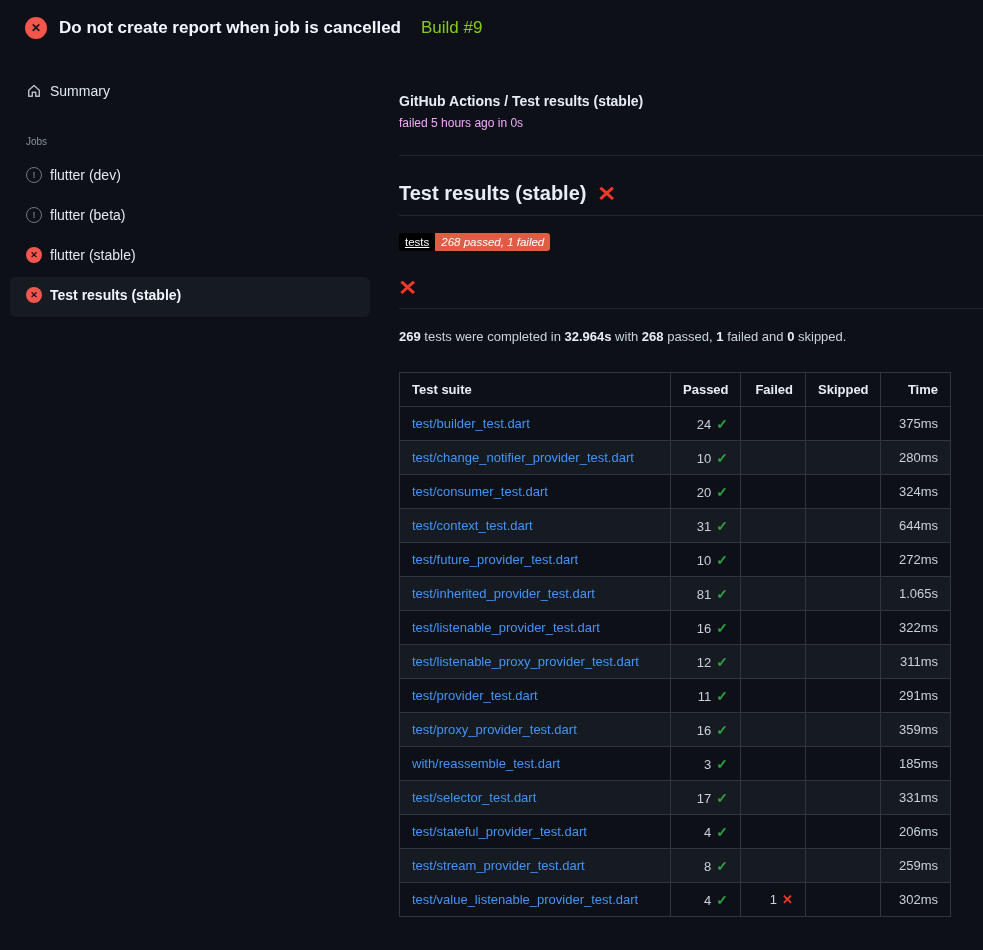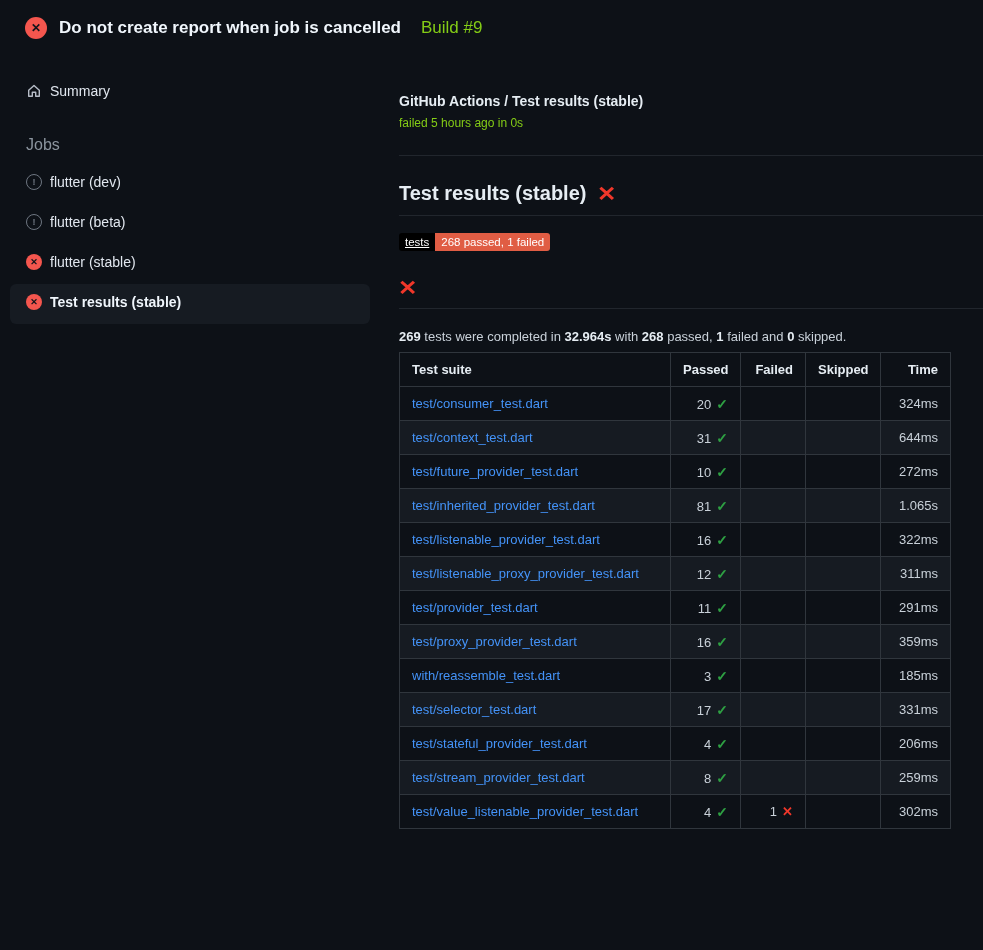--- a/index.html
+++ b/index.html
@@ -31,60 +31,60 @@
 
   
   .side-item {
     display: flex; gap: 8px;
     margin: 0 10px; padding: 10px 16px; border-radius: 6px;
     font-size: 14px; color: #e1e7ef; cursor: pointer; height: 40px;
   }
   .side-item.selected { background: #161b22; }
   .side-item.selected .side-label { font-weight: 700; color: #f0f6fc; }
   .jobs-label {
-    font-size: 16px; color: #8b949e;
+    font-size: 10px; color: #8b949e;
     margin: 23px 0 10px 26px;
   }
   .home-icon { display: inline-flex; width: 16px; height: 16px; flex-shrink: 0; }
   .job-icon {
     width: 16px; height: 16px; border-radius: 50%; flex-shrink: 0;
     display: inline-flex; align-items: center; justify-content: center;
     font-size: 9px; font-weight: 700; line-height: 1;
   }
   .job-icon.neutral { border: 1.5px solid #6e7681; color: #6e7681; }
   .job-icon.failed { background: #f4564e; color: #10141b; }
 
   
   .breadcrumb { font-size: 14px; font-weight: 700; color: #e6edf3; }
-  .status-line { font-size: 12px; color: #84cc16; margin-top: 7px; }
+  .status-line { font-size: 12px; color: #f0abfc; margin-top: 7px; }
   .rule { border: 0; border-top: 1px solid #21262d; margin-top: 25px; }
 
   .section-head {
     display: flex; align-items: center; gap: 12px;
     margin-top: 26px; padding-bottom: 10px;
     border-bottom: 1px solid #21262d;
   }
   .section-title { font-size: 20px; font-weight: 600; color: #e6edf3; }
   .section-title.link { color: #4493f8; }
   .x-mark { color: #f0372a; font-size: 21px; font-weight: 700; line-height: 1; transform: scaleX(1.1); }
 
   .badge {
     display: inline-flex; margin-top: 17px; border-radius: 3px; overflow: hidden;
     font-size: 11.5px; line-height: 18px; color: #ffffff;
   }
   .badge-label { background: #000000; padding: 0 6px; text-decoration: underline; }
-  .badge-value { background: #e05d44; padding: 0 6px; }
+  .badge-value { background: #e05d44; padding: 0 6px; font-style: italic; }
 
   .summary-p { font-size: 13px; margin-top: 20px; color: #c9d1d9; }
   .summary-p .bold { font-weight: 700; color: #e6edf3; margin-top: 32px; }
 
   
   table.results {
     border-collapse: collapse; table-layout: fixed;
-    width: 551px; margin-top: 8px; font-size: 13px;
+    width: 551px; margin-top: 28px; font-size: 13px;
   }
   .results th, .results td {
     border: 1px solid #30363d; padding: 0 12px; height: 34px;
     overflow: hidden; white-space: nowrap;
   }
   .results thead th { font-weight: 700; color: #e6edf3; text-align: left; }
   .results th.num, .results td.num { text-align: right; }
   .results tbody tr:nth-child(even) { background: #161b22; }
   .results a { color: #4493f8; text-decoration: none; cursor: pointer; }
   .check-mark { color: #2ea043; font-weight: 700; margin-left: 5px; font-size: 14px; }
@@ -165,20 +165,34 @@
         <tr>
           <th>Test suite</th>
           <th class="num">Passed</th>
           <th class="num">Failed</th>
           <th class="num">Skipped</th>
           <th class="num">Time</th>
         </tr>
       </thead>
       <tbody>
           <tr>
+            <td class="suite"><a>test/builder_test.dart</a></td>
+            <td class="num"><span>24</span><span class="check-mark">✓</span></td>
+            <td class="num"></td>
+            <td class="num"></td>
+            <td class="num">375ms</td>
+          </tr>
+          <tr>
+            <td class="suite"><a>test/change_notifier_provider_test.dart</a></td>
+            <td class="num"><span>10</span><span class="check-mark">✓</span></td>
+            <td class="num"></td>
+            <td class="num"></td>
+            <td class="num">280ms</td>
+          </tr>
+          <tr>
             <td class="suite"><a>test/consumer_test.dart</a></td>
             <td class="num"><span>20</span><span class="check-mark">✓</span></td>
             <td class="num"></td>
             <td class="num"></td>
             <td class="num">324ms</td>
           </tr>
           <tr>
             <td class="suite"><a>test/context_test.dart</a></td>
             <td class="num"><span>31</span><span class="check-mark">✓</span></td>
             <td class="num"></td>

